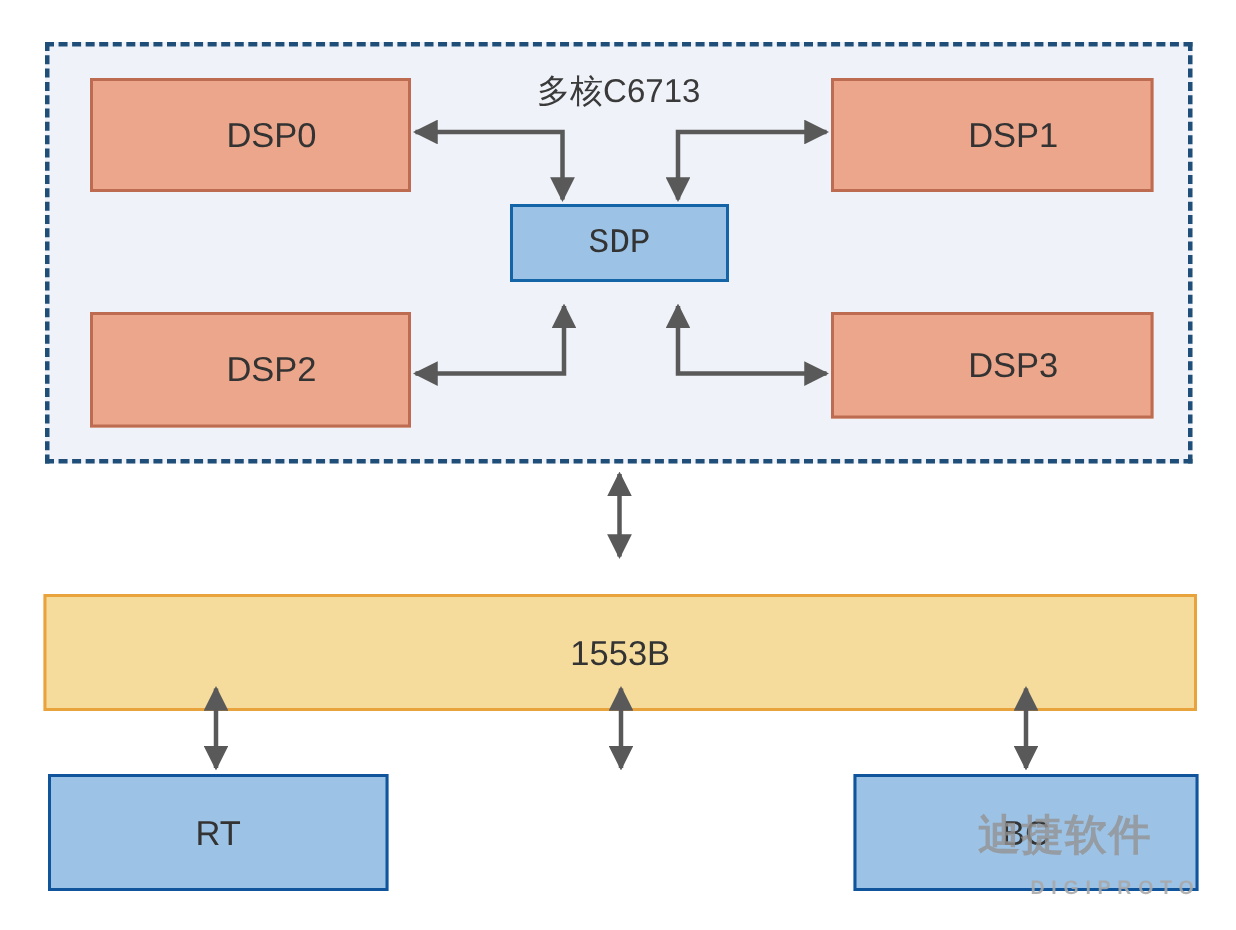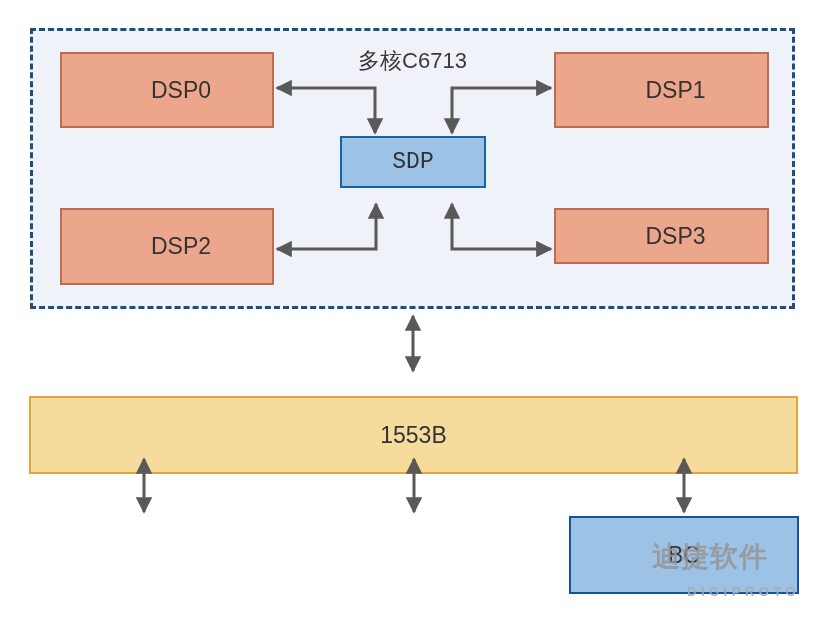--- a/index.html
+++ b/index.html
@@ -20,21 +20,21 @@
     font-size:22px;color:#3a3a3a;
   }
   .dsp{background:#ECA68B;border:2px solid #BE6C51;padding-left:28px;}
   .hub{background:#9CC3E6;border:2.5px solid #1464A8;}
   .bus{background:#F6DC9C;border:2px solid #E9A33C;}
   .terminal{background:#9CC3E6;border:2.5px solid #10559B;}
 
   #dsp0{left:60px;top:52px;width:214px;height:76px;}
   #dsp1{left:554px;top:52px;width:215px;height:76px;}
   #dsp2{left:60px;top:208px;width:214px;height:77px;text-align:right;}
-  #dsp3{left:554px;top:208px;width:215px;height:56px;}
+  #dsp3{left:554px;top:208px;width:215px;height:71px;}
   #sdp {left:340px;top:136px;width:146px;height:52px;font-family:Liberation Mono, monospace;}
   #bus {left:29px;top:396px;width:769px;height:78px;}
   #rt  {left:32px;top:516px;width:227px;height:78px;}
   #mt  {left:300px;top:516px;width:228px;height:78px;}
   #bc  {left:569px;top:516px;width:230px;height:78px;}
 
   .arrows{position:absolute;left:0;top:0;pointer-events:none;}
 
   .watermark{position:absolute;pointer-events:none;}
   .wm-cjk{
@@ -70,20 +70,23 @@
   </div>
 
   <div class="box hub" id="sdp">
     <span>SDP</span>
   </div>
 
   <div class="box bus" id="bus">
     <span>1553B</span>
   </div>
 
+  <div class="box terminal" id="rt">
+    <span>RT</span>
+  </div>
   <div class="box terminal" id="bc">
     <span>BC</span>
   </div>
 
   <svg class="arrows" width="824" height="620" viewBox="0 0 824 620">
     <defs>
       <marker id="ah" viewBox="0 0 10 10" refX="9" refY="5" markerWidth="5.5" markerHeight="5.5" orient="auto-start-reverse">
         <path d="M0,0 L10,5 L0,10 z" fill="#595959"></path>
       </marker>
     </defs>

